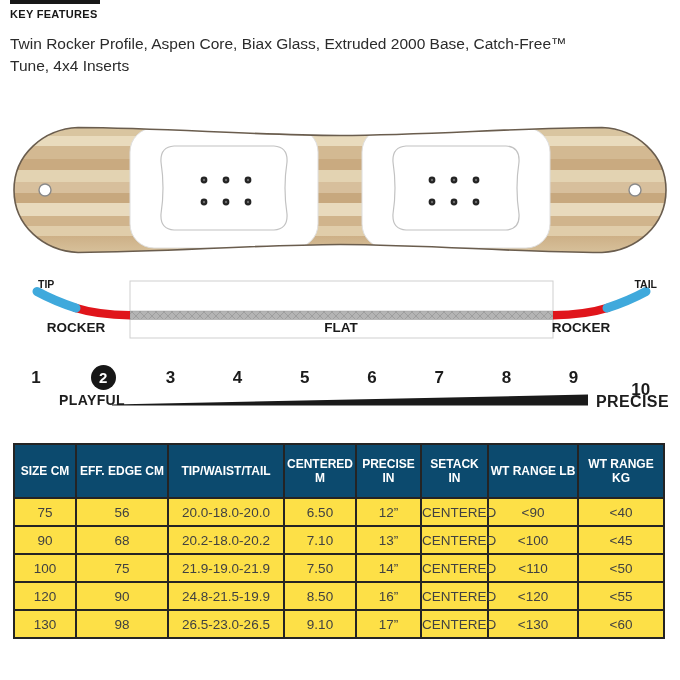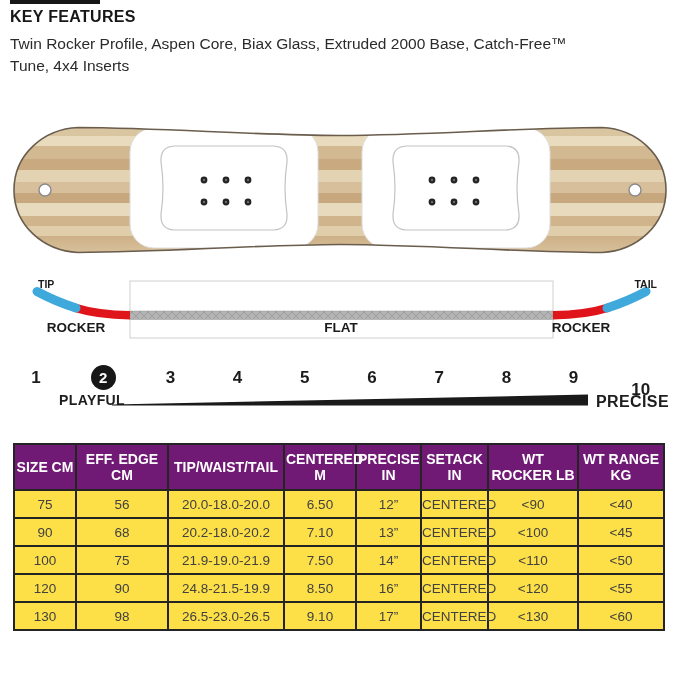--- a/index.html
+++ b/index.html
@@ -2,42 +2,42 @@
 <html><head>
 <meta charset="utf-8">
 <style>
   html,body{margin:0;padding:0;background:#fff;}
   #canvas{position:relative;width:680px;height:680px;background:#fff;overflow:hidden;
           font-family:"Liberation Sans",sans-serif;color:#1d1d1d;}
   .abs{position:absolute;}
 
   
   .top-tab{left:10px;top:0;width:90px;height:4px;background:#171717;}
-  .title{left:10px;top:8px;font-size:16px;font-weight:bold;letter-spacing:.3px;color:#171717;}
+  .title{left:10px;top:8px;font-size:11px;font-weight:bold;letter-spacing:.3px;color:#171717;}
   .features{left:10px;top:33px;width:645px;font-size:15.5px;line-height:22px;color:#2b2b2b;}
 
   
   .board-svg{left:8px;top:112px;}
   .profile-svg{left:8px;top:276px;}
   svg text{font-family:"Liberation Sans",sans-serif;}
 
   
   .scale-layer{left:0;top:0;width:680px;height:680px;pointer-events:none;}
   .num{position:absolute;top:368px;width:32px;text-align:center;
        font-size:17px;font-weight:bold;color:#1c1c1c;}
   .num.sel{top:365px;width:25px;height:25px;line-height:25px;font-size:15px;
            background:#171717;color:#fff;border-radius:50%;}
   .playful{left:31px;top:392px;font-size:14px;font-weight:bold;letter-spacing:.4px;padding-left:28px;}
   .precise{right:11px;top:393px;font-size:16px;font-weight:bold;letter-spacing:.4px;}
   .wedge-svg{left:112px;top:394px;}
 
   
   .spec-table{left:13px;top:443px;width:650px;border-collapse:collapse;table-layout:fixed;}
-  .spec-table th{background:#701a75;color:#fff;font-size:14px;font-weight:bold;
-                 height:25px;padding:6px 1px;border:2px solid #242424;letter-spacing:0;}
+  .spec-table th{background:#0c4a6e;color:#fff;font-size:12px;font-weight:bold;
+                 height:25px;padding:12px 1px;border:2px solid #242424;letter-spacing:0;}
   .spec-table td{height:26px;border:2px solid #242424;font-size:13.5px;color:#414141;
                  text-align:center;padding:0;background:#fde047;}
 </style>
 </head>
 <body>
 
 <div id="canvas">
 
   <div class="abs top-tab"></div>
   <div class="abs title">KEY FEATURES</div>
@@ -162,21 +162,21 @@
         <col style="width:86px">
     </colgroup>
     <thead>
         <tr>
           <th>SIZE CM</th>
           <th>EFF. EDGE CM</th>
           <th>TIP/WAIST/TAIL</th>
           <th>CENTERED M</th>
           <th>PRECISE IN</th>
           <th>SETACK IN</th>
-          <th>WT ROCKER LB</th>
+          <th>WT RANGE LB</th>
           <th>WT RANGE KG</th>
         </tr>
       </thead>
     <tbody>
         <tr>
           <td>75</td>
           <td>56</td>
           <td>20.0-18.0-20.0</td>
           <td>6.50</td>
           <td>12”</td>

